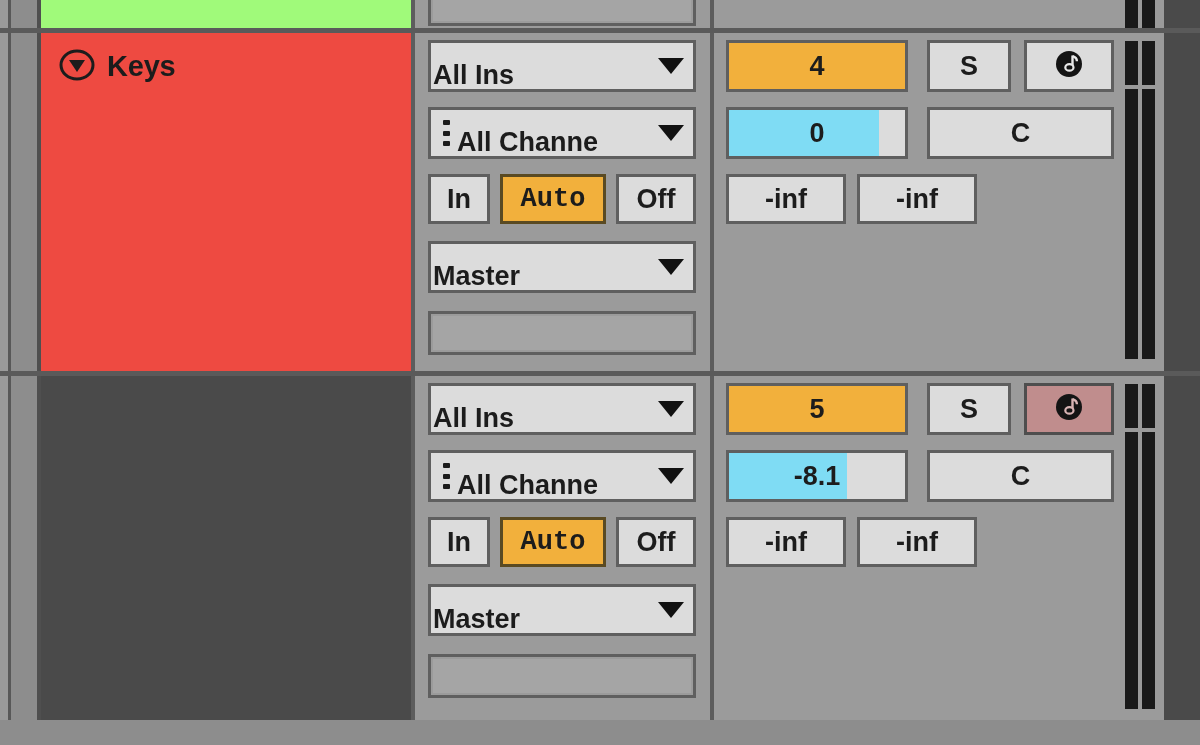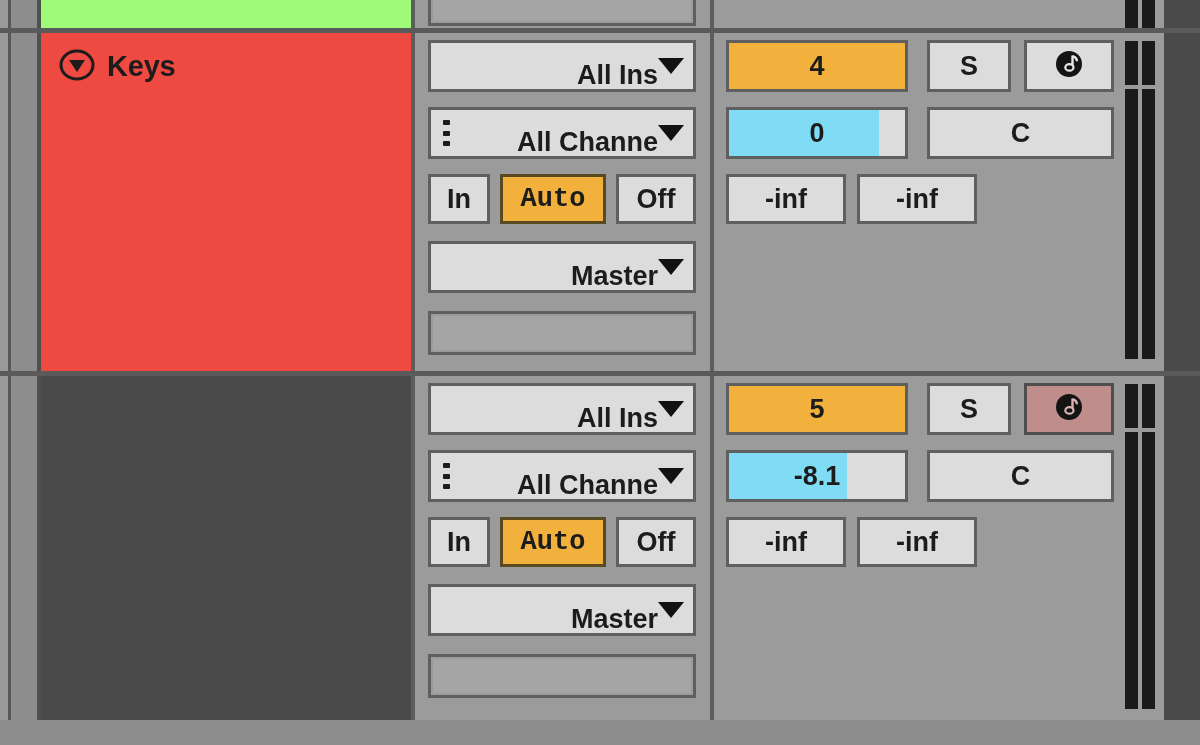--- a/index.html
+++ b/index.html
@@ -1,21 +1,21 @@
 <!DOCTYPE html>
 <html><head>
 <meta charset="utf-8">
 <style>
   html,body{margin:0;padding:0;background:#4a4a4a;}
   body{
     width:1200px;height:745px;overflow:hidden;
     font-family:"Liberation Sans","DejaVu Sans",sans-serif;
     -webkit-font-smoothing:none;
   }
-  .app{position:relative;width:1200px;height:745px;background:#4a4a4a;text-align:right;}
+  .app{position:relative;width:1200px;height:745px;background:#4a4a4a;}
 
   
   .rail-a{position:absolute;left:0;top:0;width:8px;height:745px;background:#9a9a9a;}
   .rail-sep1{position:absolute;left:8px;top:0;width:3px;height:745px;background:#585858;}
   .rail-b{position:absolute;left:11px;top:0;width:26px;height:745px;background:#8d8d8d;}
   .rail-sep2{position:absolute;left:37px;top:0;width:4px;height:745px;background:#4f4f4f;}
 
   
   .row{position:absolute;left:0;width:1200px;}
   .row-sep{position:absolute;left:0;width:1200px;height:5px;background:#5a5a5a;}
@@ -39,21 +39,21 @@
   .mx-cell{position:absolute;left:714px;top:0;width:404px;height:100%;background:#9b9b9b;}
   .meter-cell{position:absolute;left:1118px;top:0;width:46px;height:100%;background:#9b9b9b;}
   .darkbg{position:absolute;left:1164px;top:0;width:36px;height:100%;background:#4a4a4a;}
 
   
   .chooser{
     position:absolute;background:#dcdcdc;border:3px solid #5f5f5f;
     box-sizing:border-box;color:#1c1c1c;font-size:27px;font-weight:bold;
     display:flex;align-items:center;overflow:hidden;white-space:nowrap;
   }
-  .chooser .txt{padding-left:10px;flex:1;overflow:hidden;margin-top:18px;}
+  .chooser .txt{padding-left:2px;flex:1;overflow:hidden;margin-top:18px;}
   .caret{
     width:0;height:0;margin-right:9px;flex:0 0 auto;
     border-left:13px solid transparent;border-right:13px solid transparent;
     border-top:16px solid #111;
   }
   .dots{
     flex:0 0 auto;width:14px;height:26px;margin-left:8px;margin-right:2px;
     display:flex;flex-direction:column;justify-content:space-between;align-items:center;
   }
   .dots i{display:block;width:7px;height:5px;background:#1c1c1c;border-radius:1px;}

